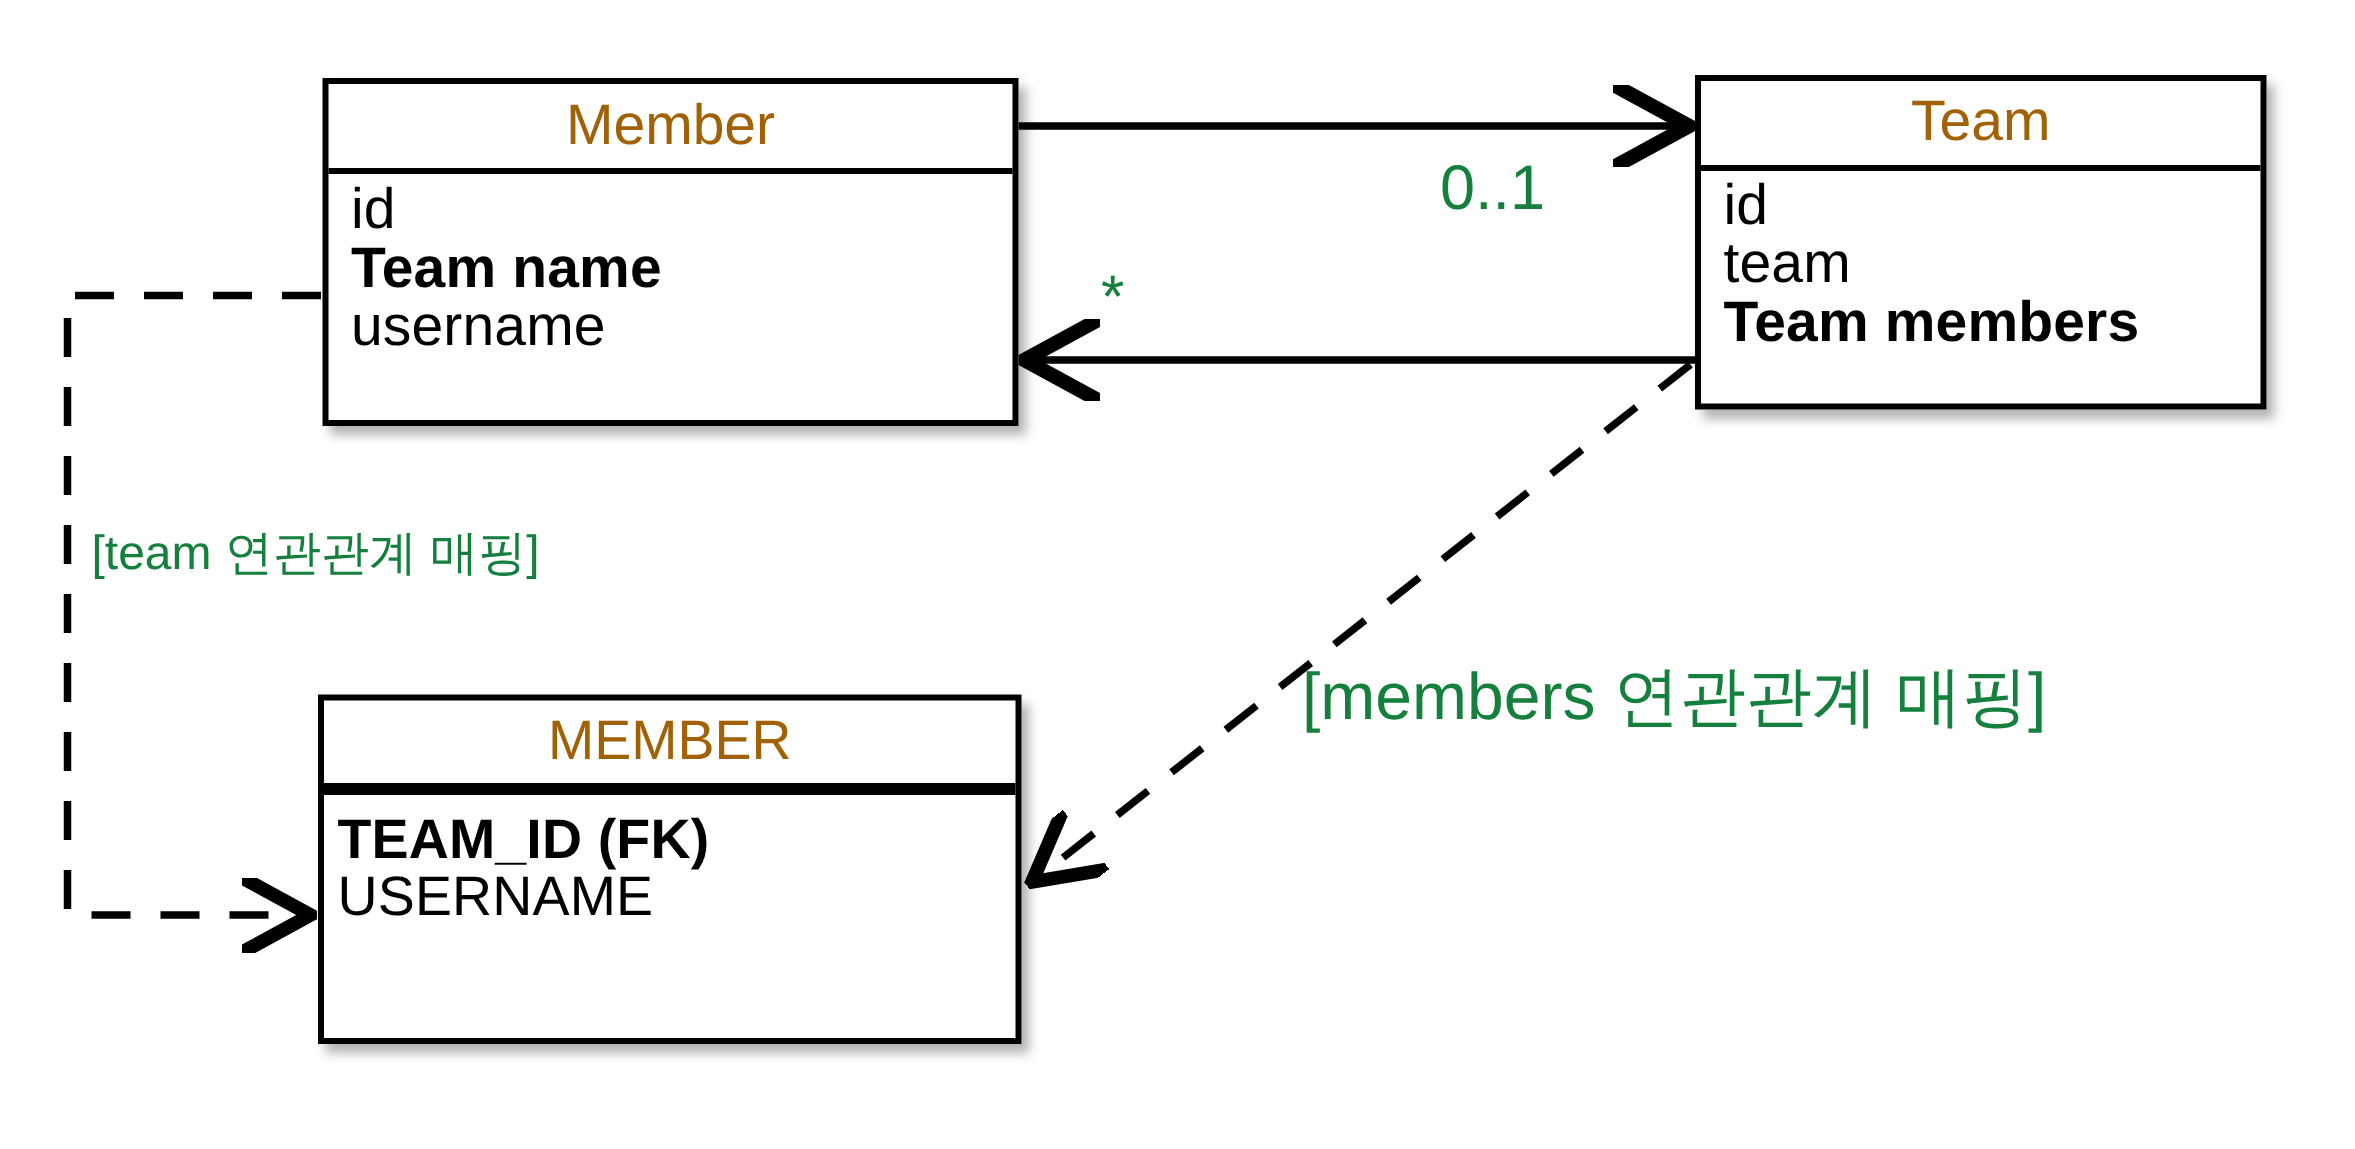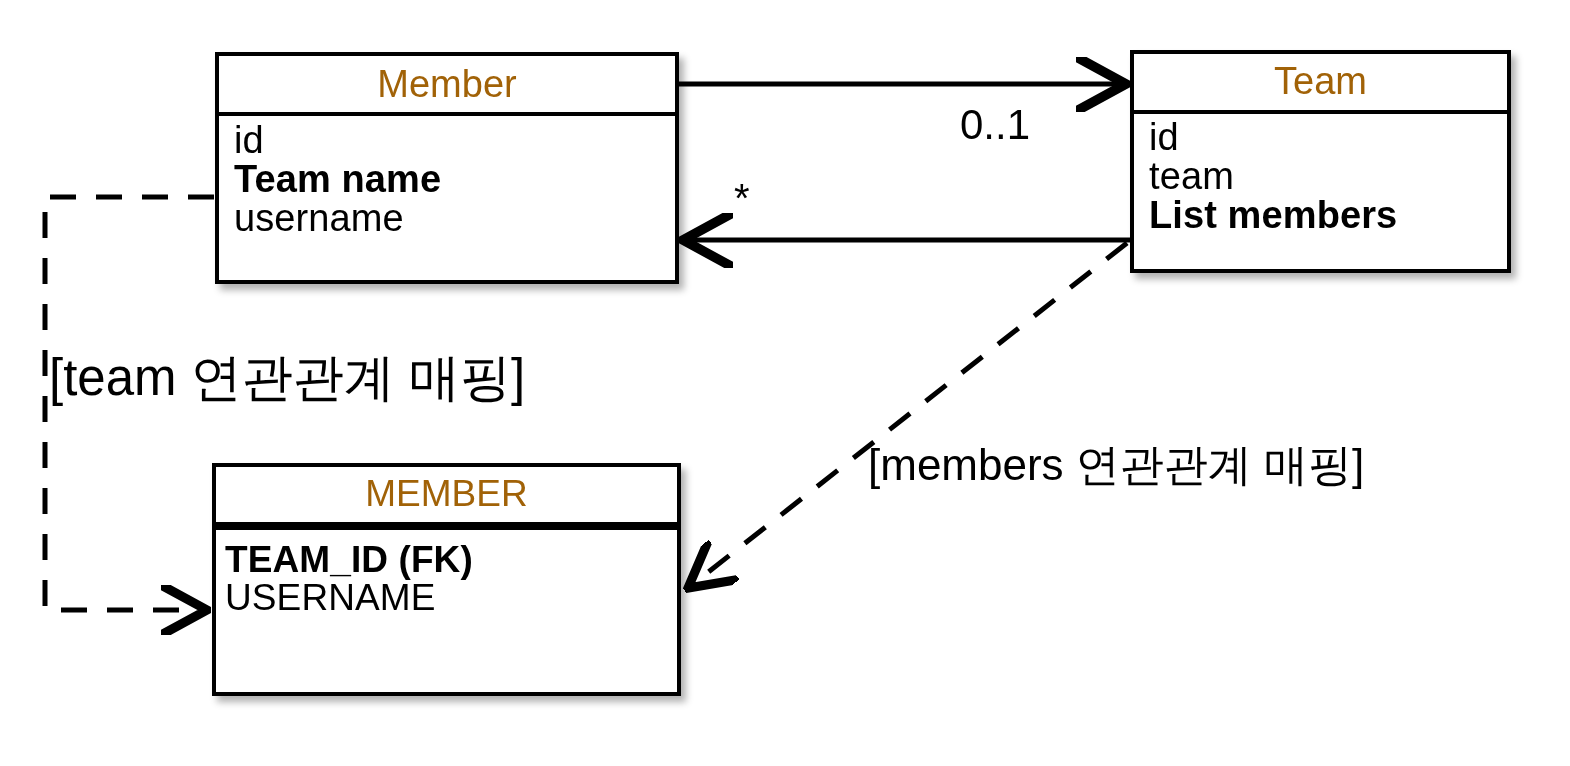--- a/index.html
+++ b/index.html
@@ -73,28 +73,28 @@
     position: absolute;
     left: 0; top: 0;
     width: 1570px;
     height: 766px;
     z-index: 2;
   }
 
   
   .label {
     position: absolute;
-    color: #000000;
+    color: #15803d;
     white-space: nowrap;
     z-index: 6;
     line-height: 1;
   }
   #mult-one { left: 960px; top: 104px; font-size: 42px; }
   #mult-many { left: 734px; top: 178px; font-size: 40px; }
-  #label-team-mapping { left: 49px; top: 352px; font-size: 51px; }
+  #label-team-mapping { left: 61px; top: 352px; font-size: 32px; }
   #label-members-mapping { left: 868px; top: 443px; font-size: 44px; text-align: center; }
 </style>
 </head>
 <body>
 
 <div id="canvas">
 
   <svg id="connectors" viewBox="0 0 1570 766" xmlns="http://www.w3.org/2000/svg">
     <defs>
       <marker id="arrow-open" viewBox="0 0 12 12" refX="11" refY="6" markerWidth="11" markerHeight="11" orient="auto-start-reverse">
@@ -123,21 +123,21 @@
       <div class="attr">username</div>
     </div>
   </div>
 
   <div class="box" id="team-class">
     <div class="box-title">Team</div>
     <div class="box-divider"></div>
     <div class="box-attrs">
       <div class="attr">id</div>
       <div class="attr">team</div>
-      <div class="attr bold">List members</div>
+      <div class="attr bold">Team members</div>
     </div>
   </div>
 
   <div class="box" id="member-table">
     <div class="box-title">MEMBER</div>
     <div class="box-divider"></div>
     <div class="box-divider"></div>
     <div class="section-b">
       <div class="attr bold">TEAM_ID (FK)</div>
       <div class="attr">USERNAME</div>

